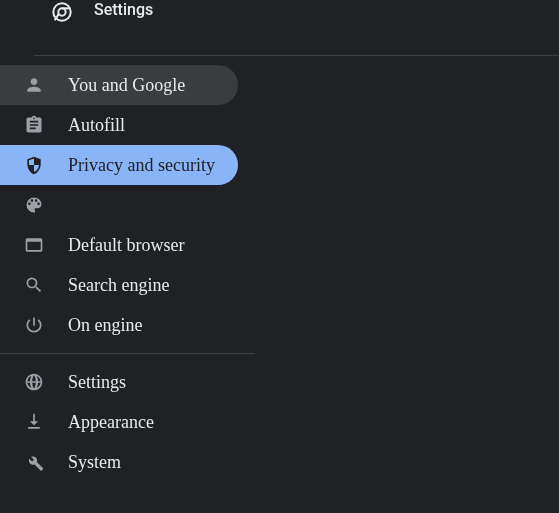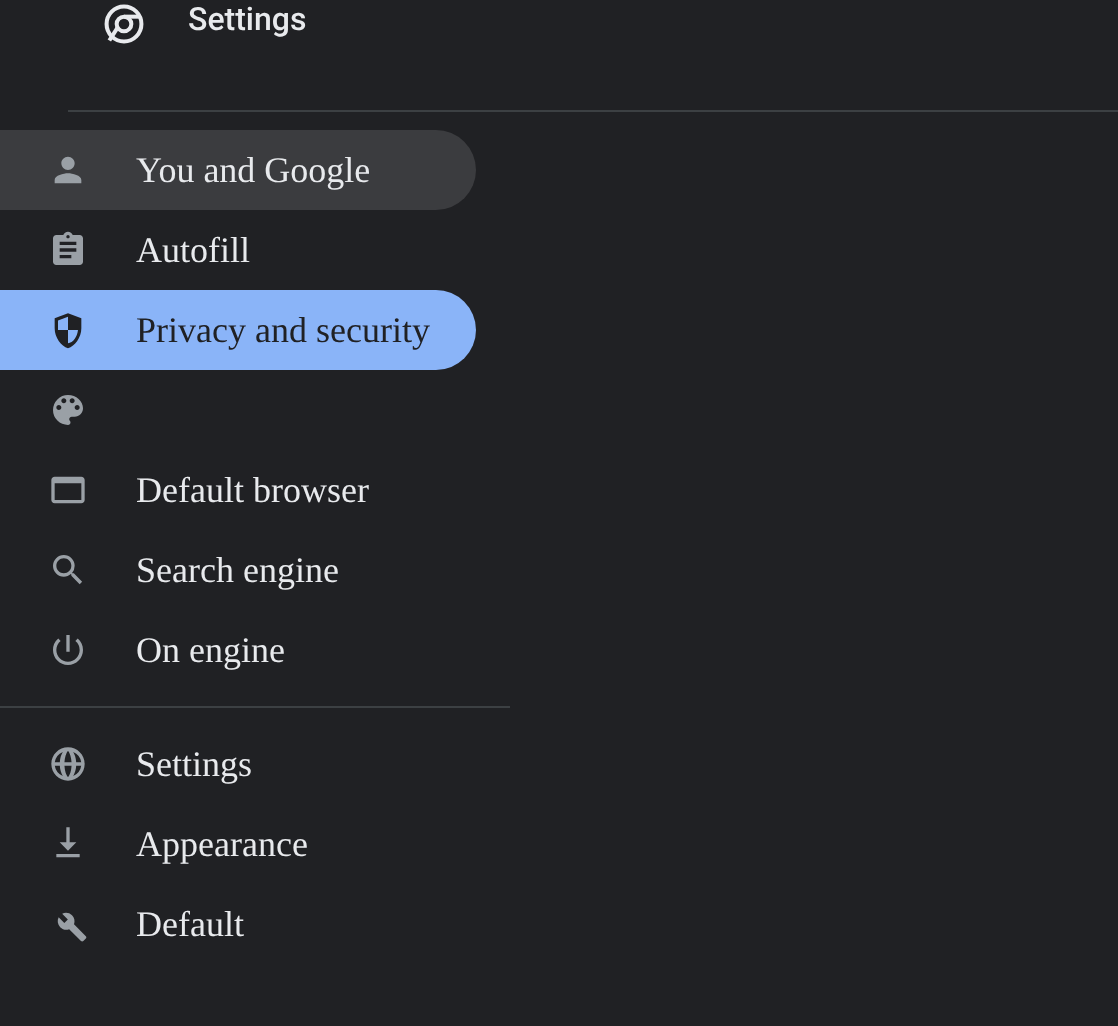--- a/index.html
+++ b/index.html
@@ -177,16 +177,16 @@
     <span class="label">Appearance</span>
   </div>
 
 
   <div class="item">
     <span class="icon">
       <svg viewBox="0 0 24 24" width="20" height="20" fill="currentColor">
           <path d="M22.7 19.3l-7.1-7.1c.7-1.8.3-3.9-1.2-5.4-1.6-1.6-4-1.9-5.9-.9l3.4 3.4-2.1 2.1L6.4 8c-1 1.9-.7 4.3.9 5.9 1.5 1.5 3.6 1.9 5.4 1.2l7.1 7.1c.4.4 1 .4 1.4 0l1.5-1.5c.4-.4.4-1 0-1.4z"></path>
         </svg>
     </span>
-    <span class="label">Default</span>
+    <span class="label">System</span>
   </div>
 
 </div>
 
 </body></html>

